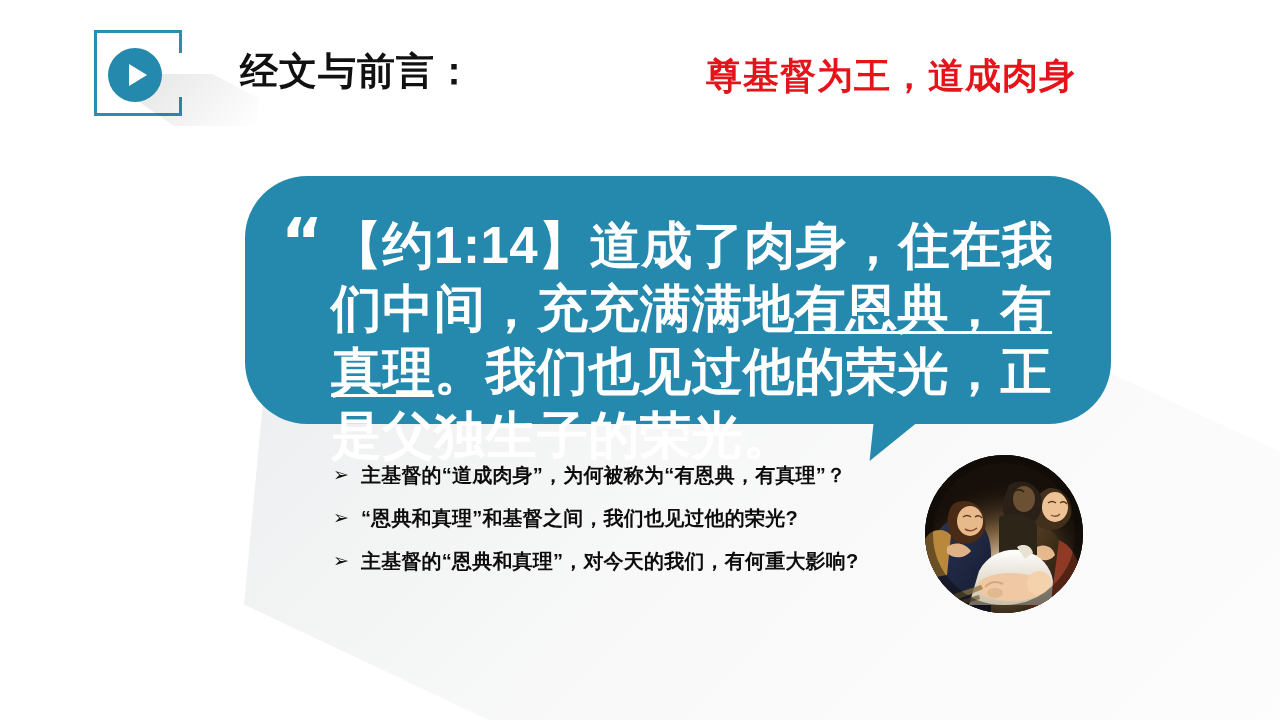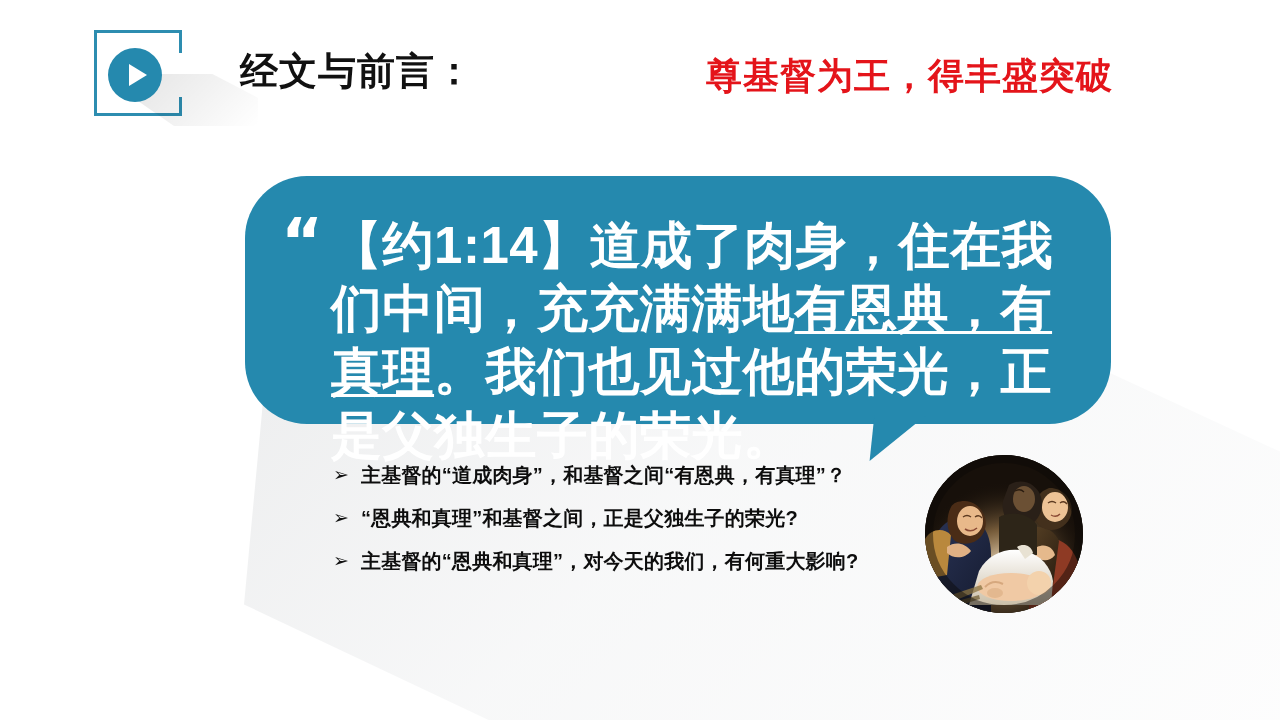--- a/index.html
+++ b/index.html
@@ -228,44 +228,44 @@
     <div class="logo-square">
       <div class="logo-square-notch"></div>
     </div>
     <div class="logo-shadow"></div>
     <div class="logo-circle">
       <div class="logo-play"></div>
     </div>
   </div>
 
   <div class="header-title">经文与前言：</div>
-  <div class="header-subtitle">尊基督为王，得丰盛突破</div>
+  <div class="header-subtitle">尊基督为王，道成肉身</div>
 
   <div class="long-shadow">
     <div class="long-shadow-band"></div>
   </div>
 
   <div class="bubble">
     <div class="bubble-inner">
       <div class="quote-line">
         <span class="quote-mark">“</span>
         <span class="quote-text"><span>【约1:14】道成了肉身，住在我们中间，充充满满地</span><span class="quote-underline">有恩典，有真理</span><span>。我们也见过他的荣光，正是父独生子的荣光。</span></span>
       </div>
     </div>
   </div>
   <div class="bubble-tail"></div>
 
   <div class="bullets">
     <div class="bullet-item">
       <span class="bullet-marker">➢</span>
-      <span class="bullet-text">主基督的“道成肉身”，和基督之间“有恩典，有真理”？</span>
+      <span class="bullet-text">主基督的“道成肉身”，为何被称为“有恩典，有真理”？</span>
     </div>
     <div class="bullet-item">
       <span class="bullet-marker">➢</span>
-      <span class="bullet-text">“恩典和真理”和基督之间，正是父独生子的荣光?</span>
+      <span class="bullet-text">“恩典和真理”和基督之间，我们也见过他的荣光?</span>
     </div>
     <div class="bullet-item">
       <span class="bullet-marker">➢</span>
       <span class="bullet-text">主基督的“恩典和真理”，对今天的我们，有何重大影响?</span>
     </div>
   </div>
 
   <div class="nativity">
     <svg width="158" height="158" viewBox="0 0 158 158">
       <defs>

